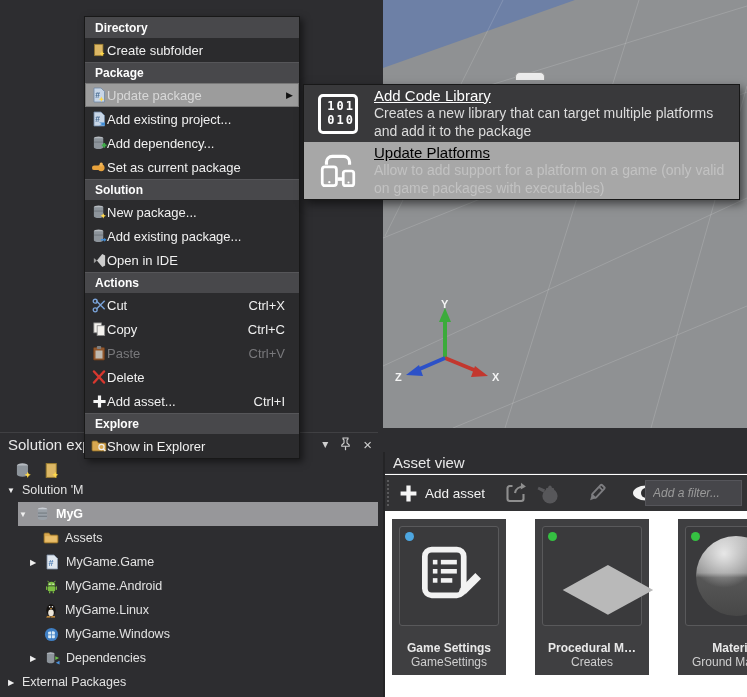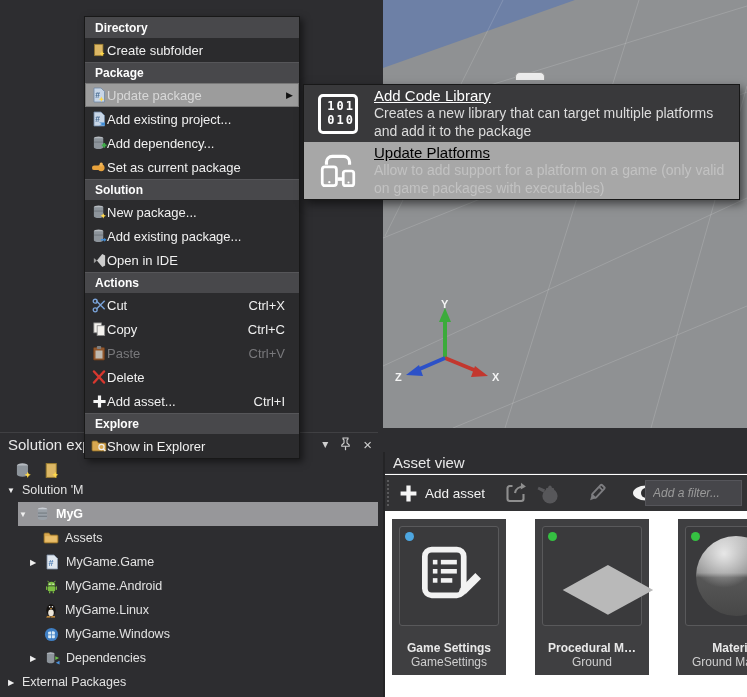--- a/index.html
+++ b/index.html
@@ -315,21 +315,21 @@
       </div>
       <div class="t-name">GameSettings</div>
       <div class="t-type">Game Settings</div>
     </div>
 
     <div class="tile" style="left:150px;">
       <div class="thumb">
         <div class="dot" style="background:#35c042;"></div>
         <div class="diamond"></div>
       </div>
-      <div class="t-name">Ground</div>
+      <div class="t-name">Creates</div>
       <div class="t-type">Procedural M…</div>
     </div>
 
     <div class="tile" style="left:293px;">
       <div class="thumb">
         <div class="dot" style="background:#35c042;"></div>
         <div class="sphere"></div>
       </div>
       <div class="t-name">Ground Material</div>
       <div class="t-type">Material</div>

